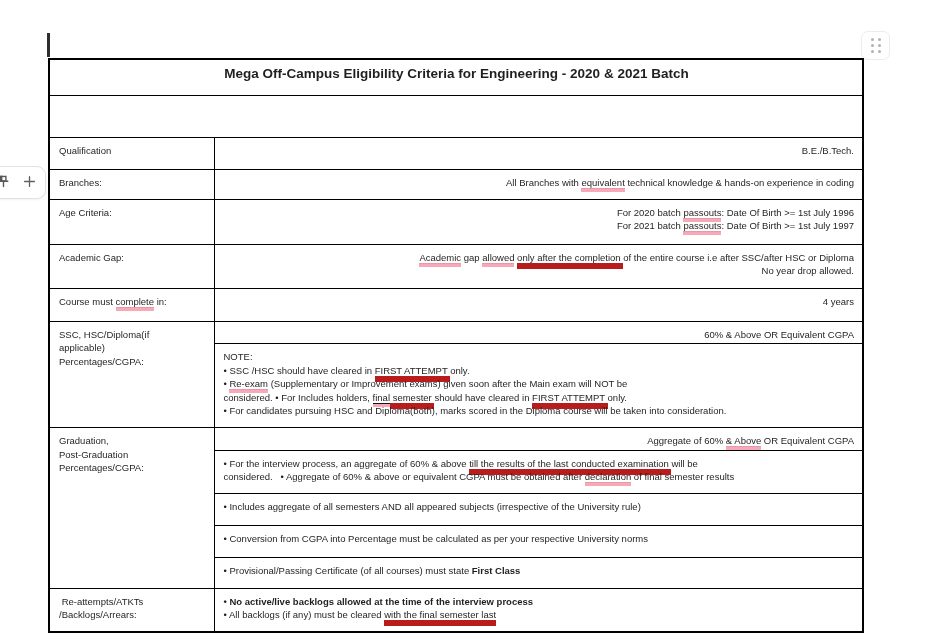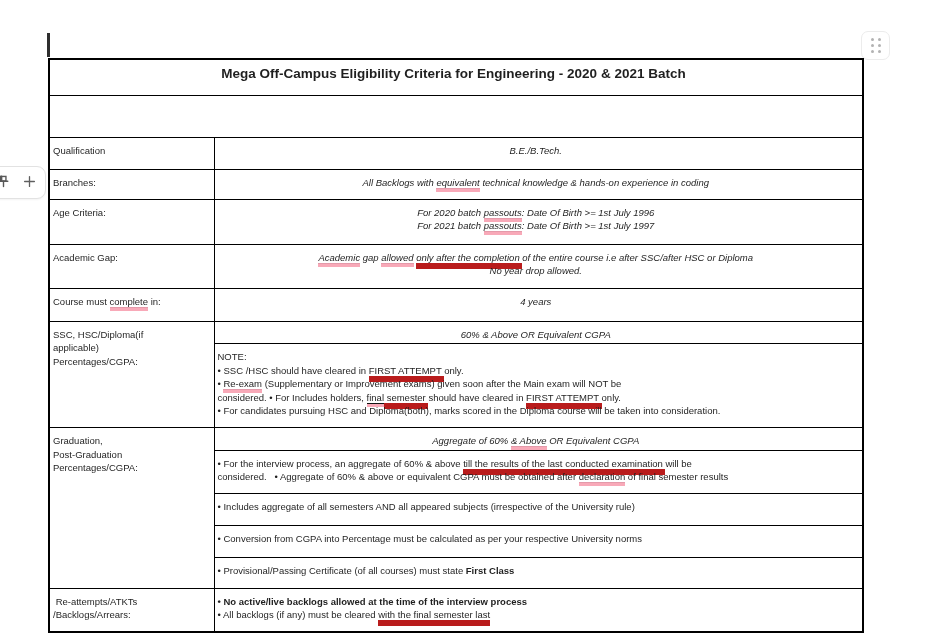--- a/index.html
+++ b/index.html
@@ -39,30 +39,30 @@
   table.criteria {
     position: absolute; left: 48px; top: 58px; width: 816px;
     border-collapse: collapse; table-layout: fixed;
     font-size: 9.5px; line-height: 13.5px;
     border: 2px solid #000;
   }
   table.criteria td {
     border: 1px solid #000;
     vertical-align: top;
     box-sizing: border-box;
-    padding: 6px 8px 2px 3px;
+    padding: 6px 8px 2px 9px;
     overflow: hidden;
   }
   td.label-cell { padding-left: 12px; padding-top: 7px; }
   td.title-cell {
     text-align: center; font-weight: bold; font-size: 13.5px; line-height: 16px;
     padding-top: 9px;
   }
   .line { white-space: pre-wrap; }
-  .cell-center .line { text-align: center; font-style: italic; }
+  .cell-center .line { text-align: right; }
 
   
   .u-black { border-bottom: 6px solid #b91c1c; }
   .u-pink  { border-bottom: 1px solid #e49aaa; box-shadow: 0 3px 0 #f8a9b8; }
   .u-both  { border-bottom: 1px solid #141414; box-shadow: 0 3px 0 #f8a9b8; }
   .bold { font-weight: bold; }
 </style>
 </head>
 <body>
 
@@ -124,21 +124,21 @@
       <td class="cell-center">
             <div class="line"><span>B.E./B.Tech.</span></div>
           </td>
     </tr>
 
     <tr>
       <td class="label-cell" style="height:30px">
             <div class="line"><span>Branches:</span></div>
           </td>
       <td class="cell-center">
-            <div class="line"><span>All Backlogs with </span><span class="u-pink">equivalent</span><span> technical knowledge &amp; hands-on experience in coding</span></div>
+            <div class="line"><span>All Branches with </span><span class="u-pink">equivalent</span><span> technical knowledge &amp; hands-on experience in coding</span></div>
           </td>
     </tr>
 
     <tr>
       <td class="label-cell" style="height:45px">
             <div class="line"><span>Age Criteria:</span></div>
           </td>
       <td class="cell-center">
             <div class="line"><span>For 2020 batch </span><span class="u-pink">passouts</span><span>: Date Of Birth &gt;= 1st July 1996</span></div>
             <div class="line"><span>For 2021 batch </span><span class="u-pink">passouts</span><span>: Date Of Birth &gt;= 1st July 1997</span></div>

